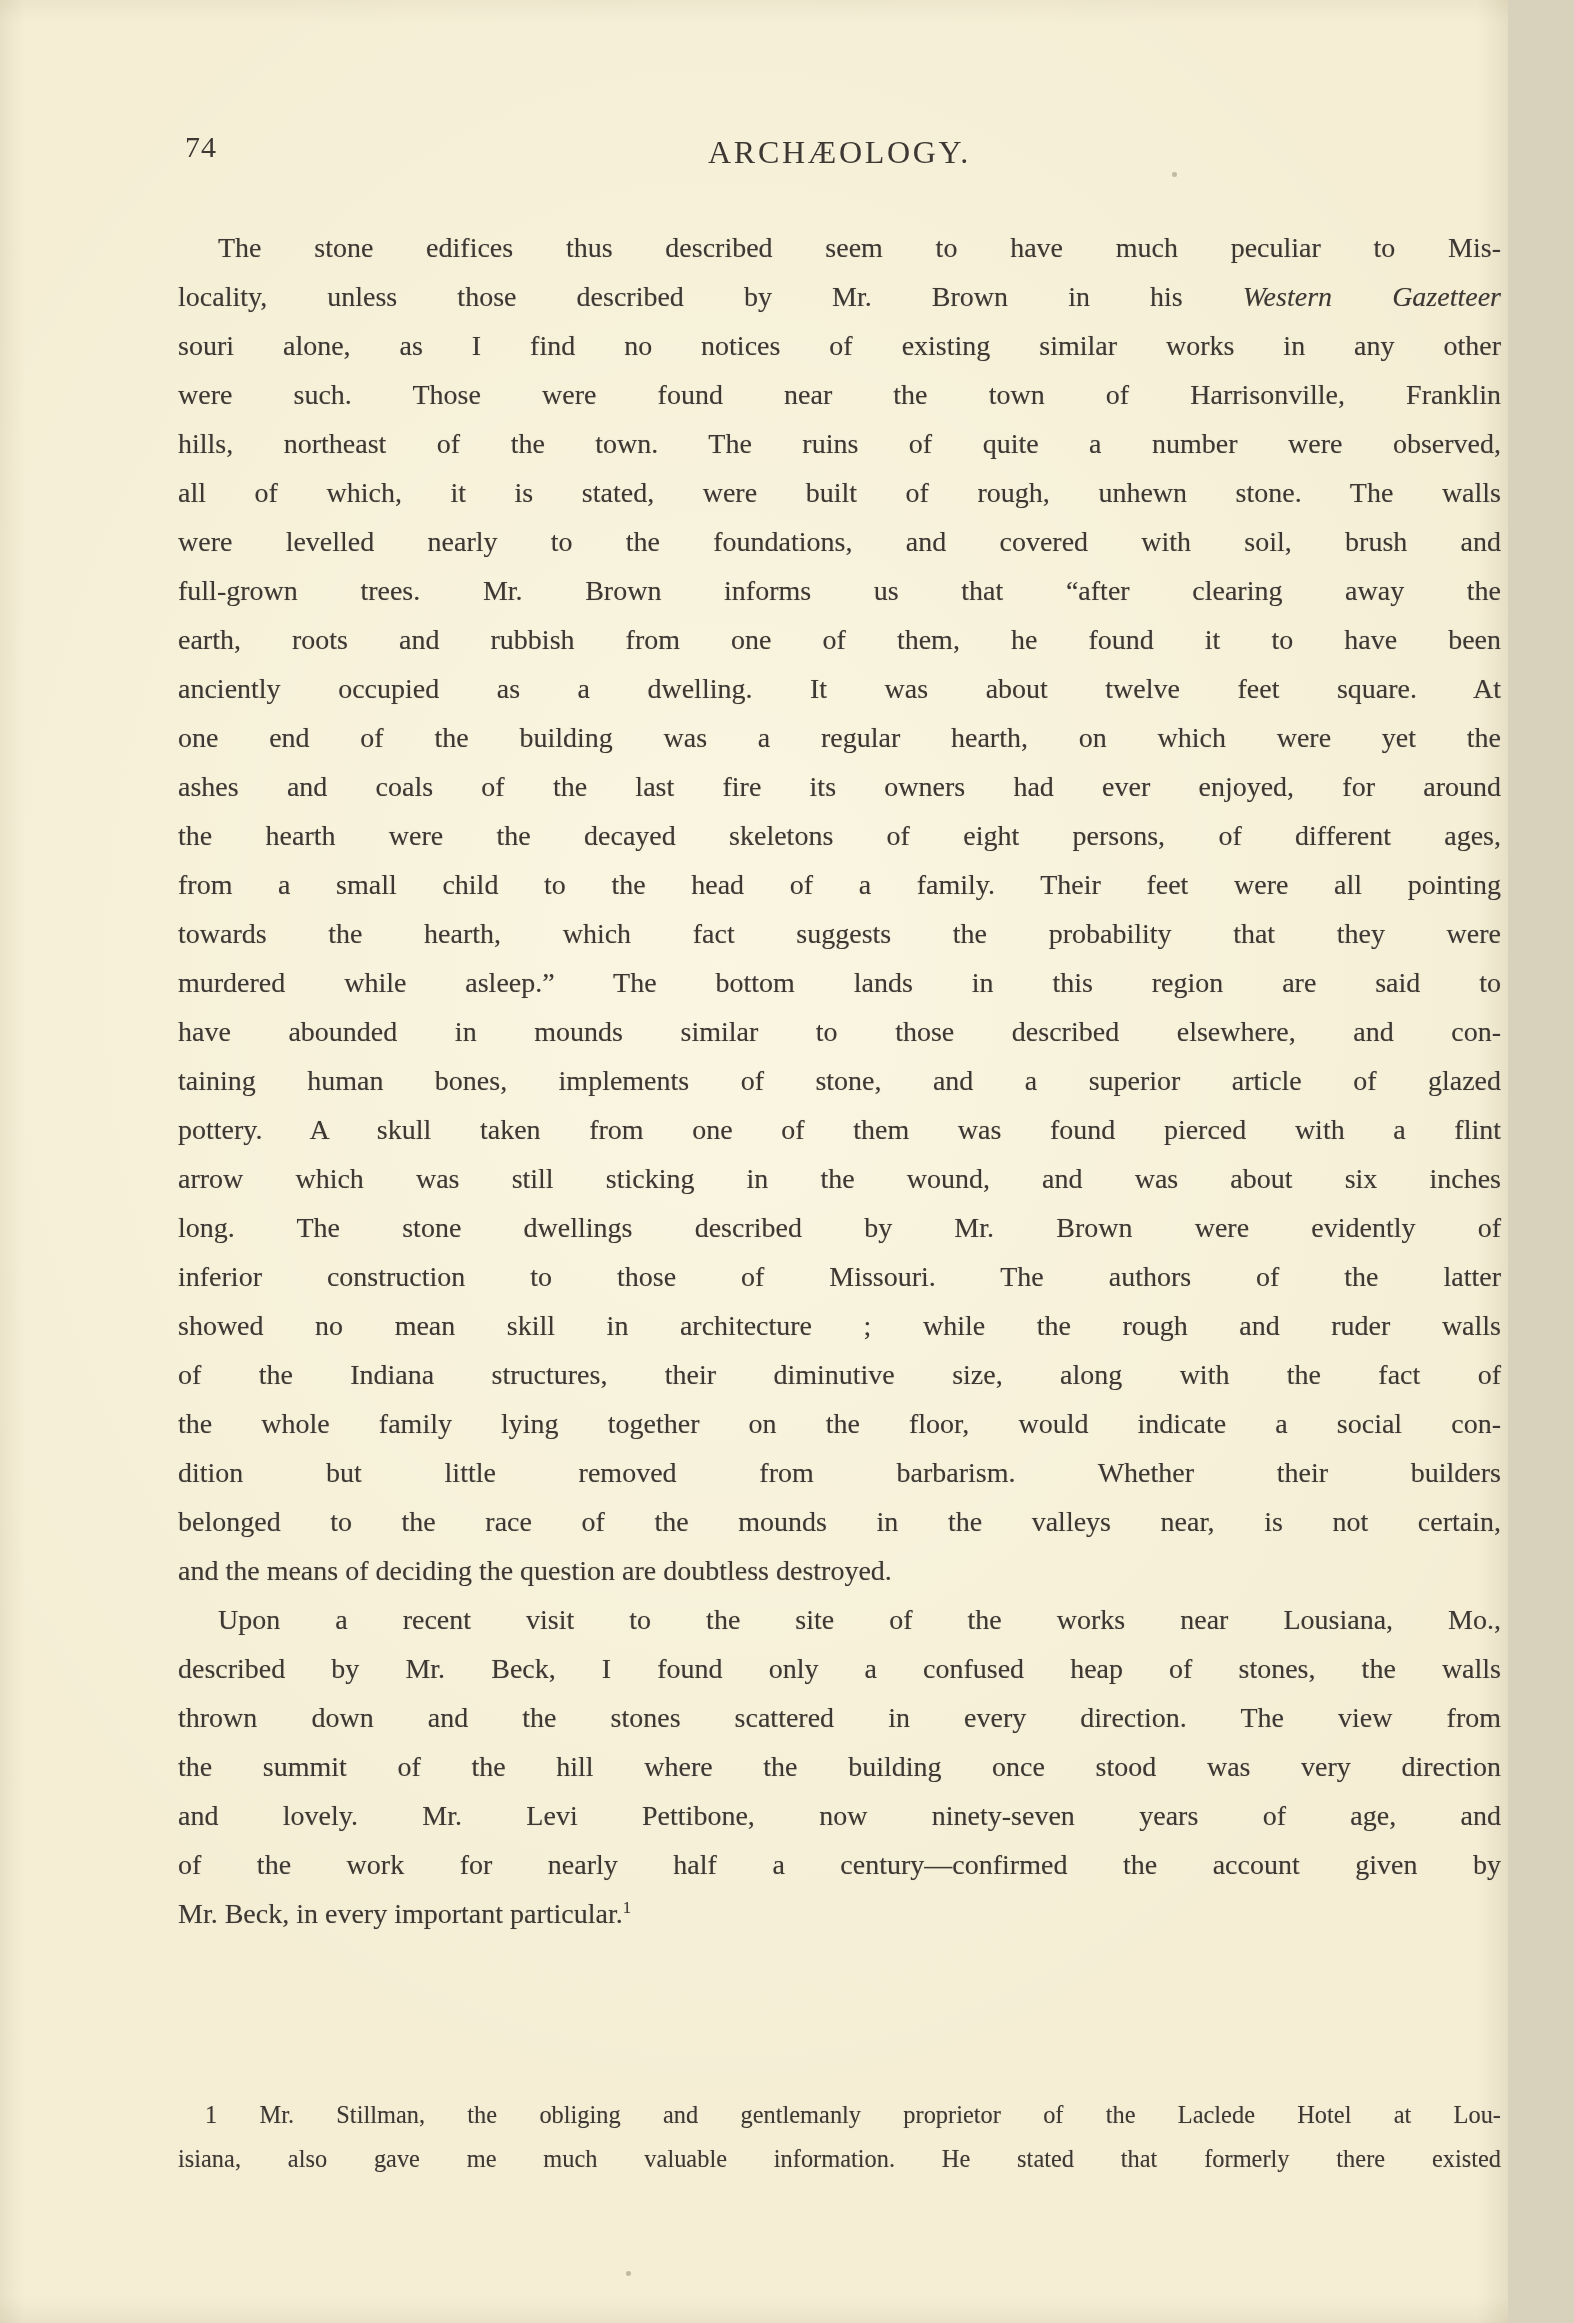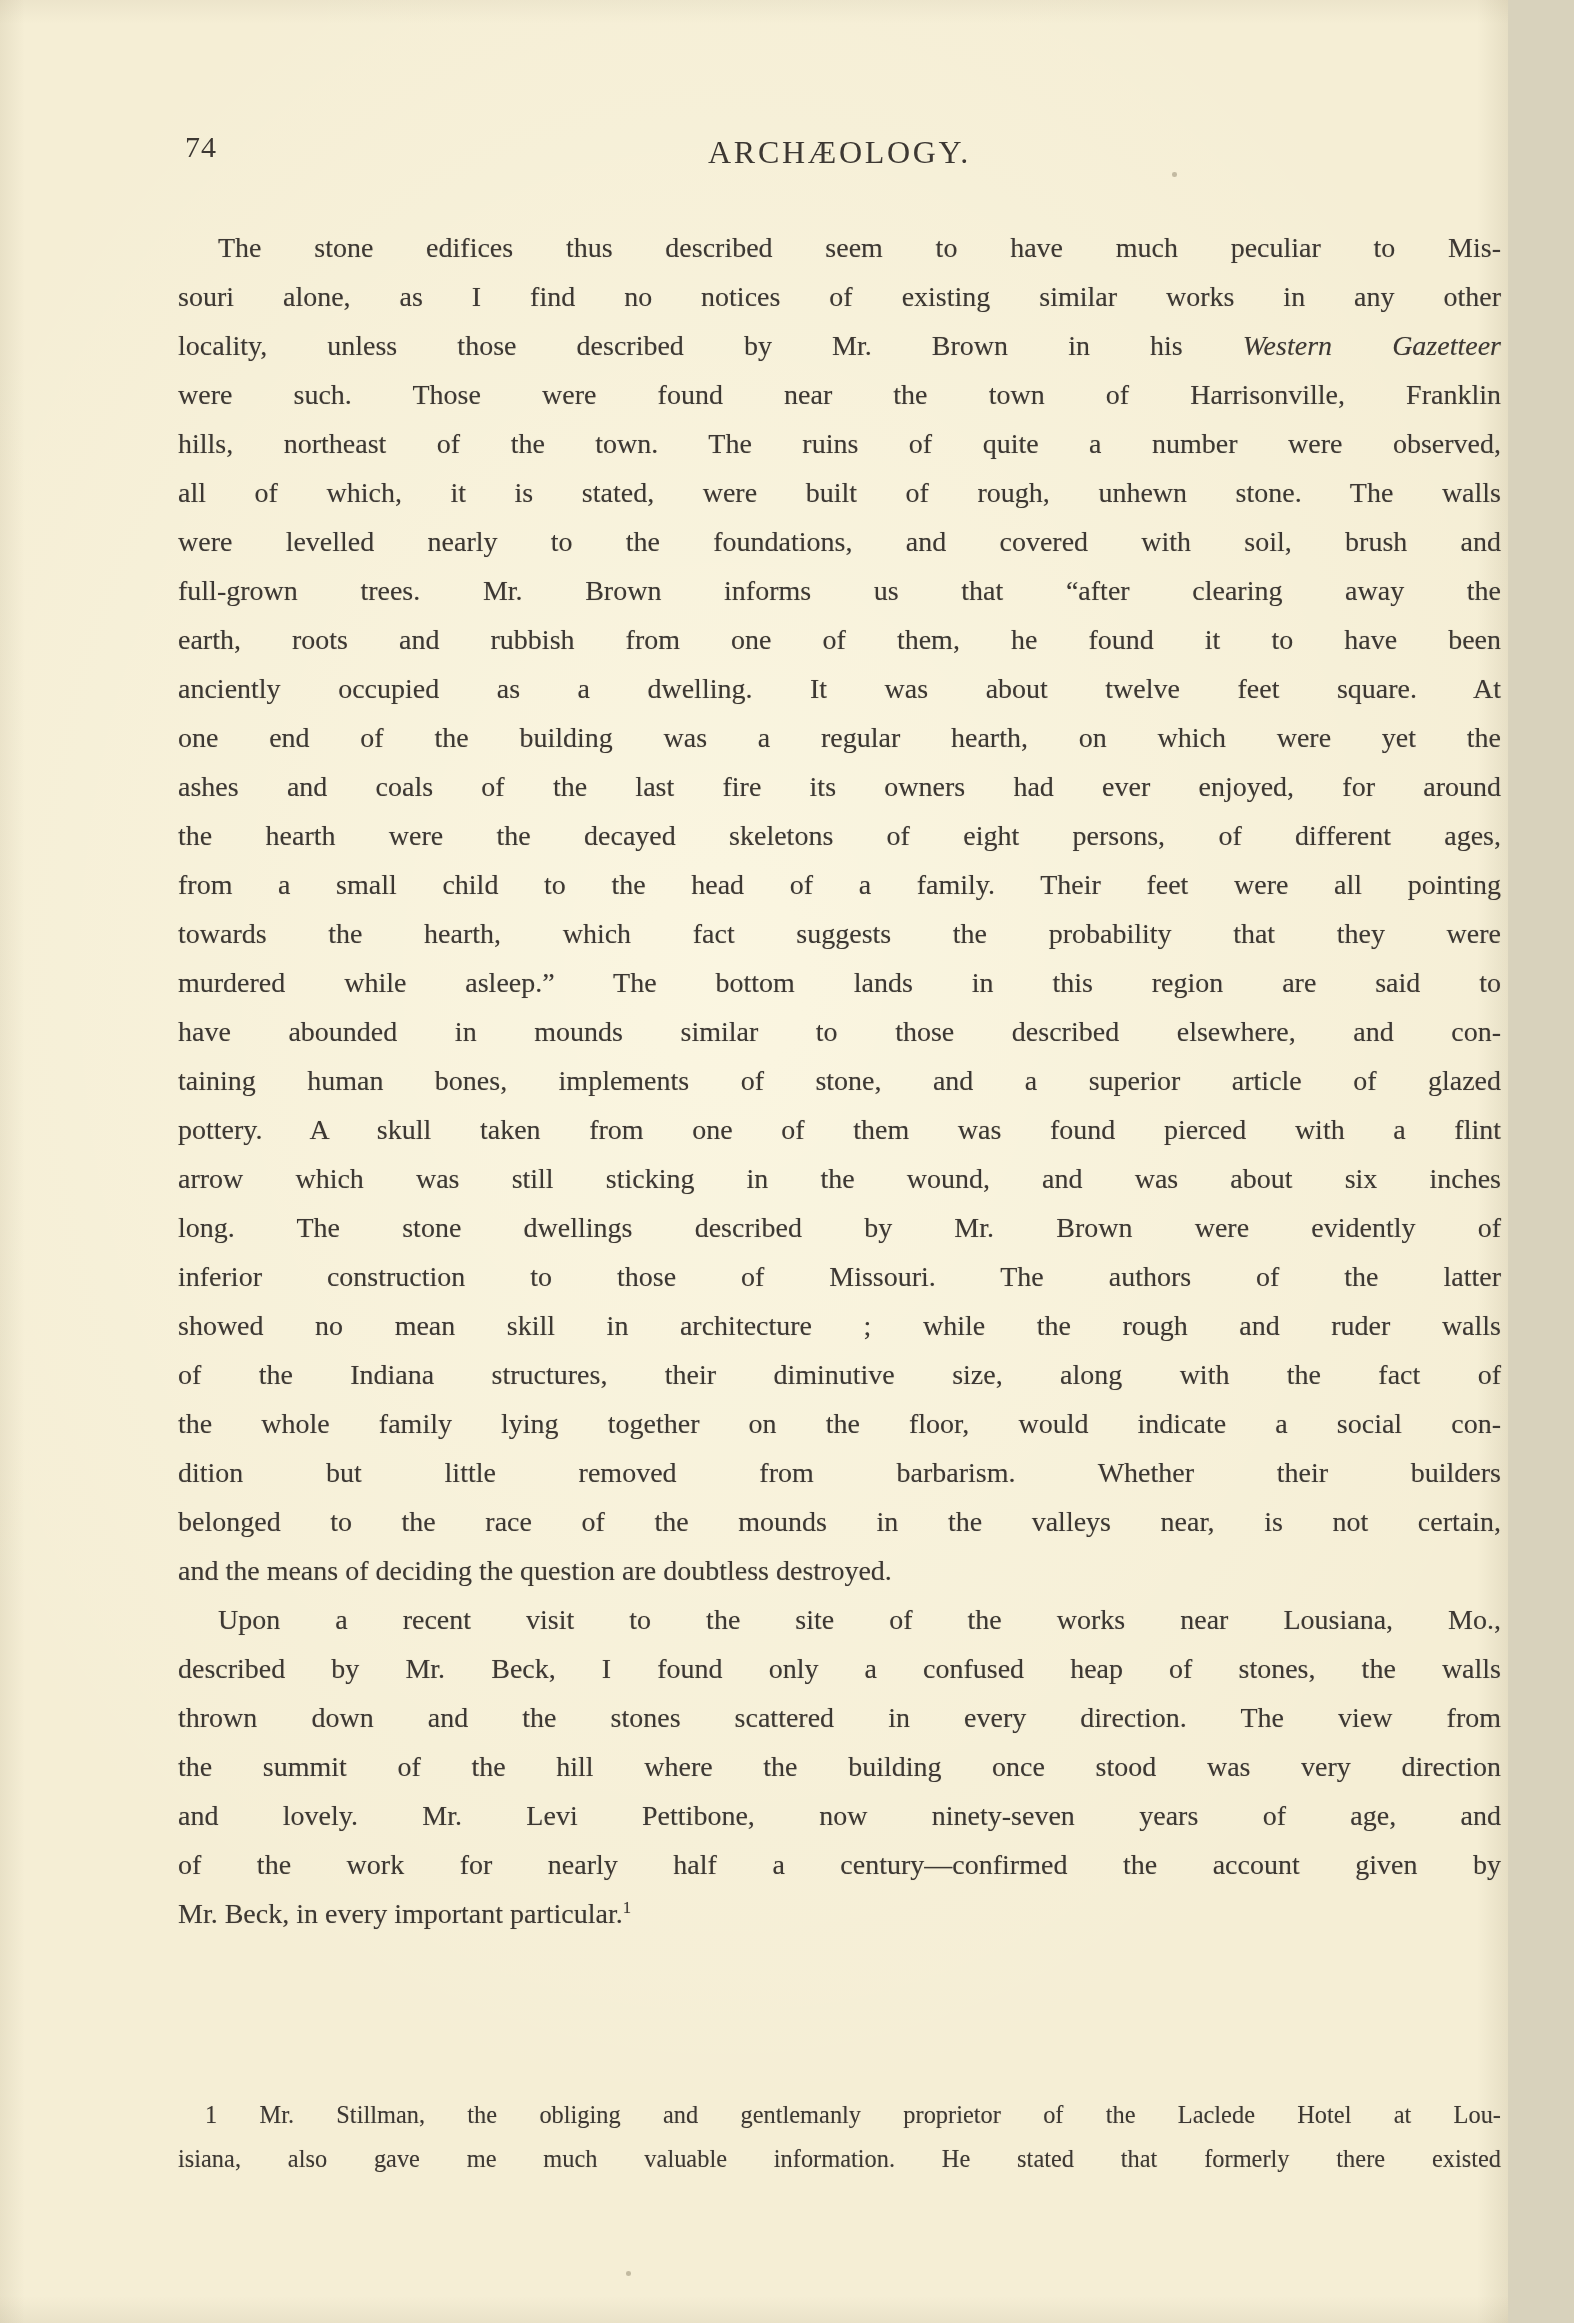--- a/index.html
+++ b/index.html
@@ -88,22 +88,22 @@
 <body>
 
 <div class="page">
 
   <div class="pagenum">74</div>
   <div class="header">ARCHÆOLOGY.</div>
 
   <div class="textblock">
 
     <div class="line indent">The stone edifices thus described seem to have much peculiar to Mis-</div>
+    <div class="line"><span>locality, unless those described by Mr. Brown in his </span><span class="italic">Western Gazetteer</span></div>
     <div class="line">souri alone, as I find no notices of existing similar works in any other</div>
-    <div class="line"><span>locality, unless those described by Mr. Brown in his </span><span class="italic">Western Gazetteer</span></div>
     <div class="line">were such.  Those were found near the town of Harrisonville, Franklin</div>
     <div class="line">hills, northeast of the town.  The ruins of quite a number were observed,</div>
     <div class="line">all of which, it is stated, were built of rough, unhewn stone.  The walls</div>
     <div class="line">were levelled nearly to the foundations, and covered with soil, brush and</div>
     <div class="line">full-grown trees.  Mr. Brown informs us that “after clearing away the</div>
     <div class="line">earth, roots and rubbish from one of them, he found it to have been</div>
     <div class="line">anciently occupied as a dwelling.  It was about twelve feet square.  At</div>
     <div class="line">one end of the building was a regular hearth, on which were yet the</div>
     <div class="line">ashes and coals of the last fire its owners had ever enjoyed, for around</div>
     <div class="line">the hearth were the decayed skeletons of eight persons, of different ages,</div>

